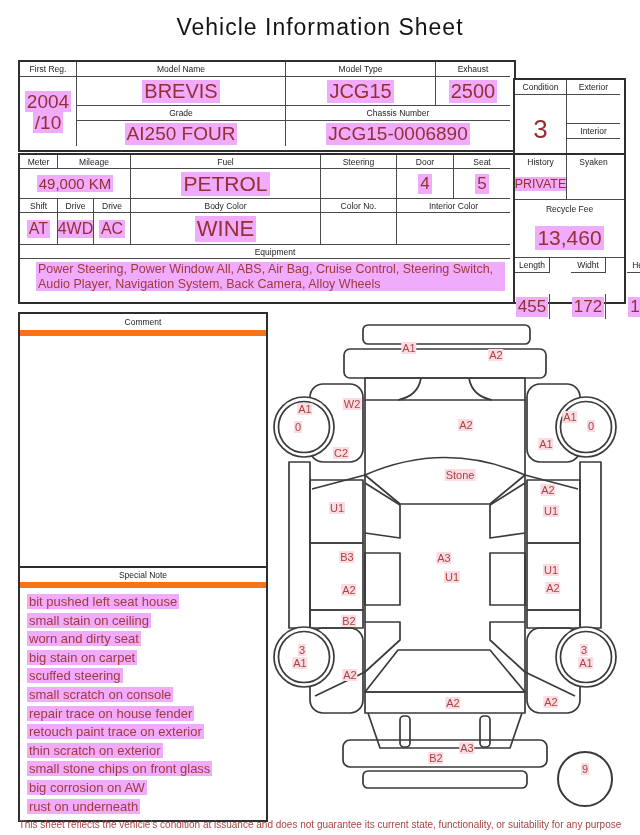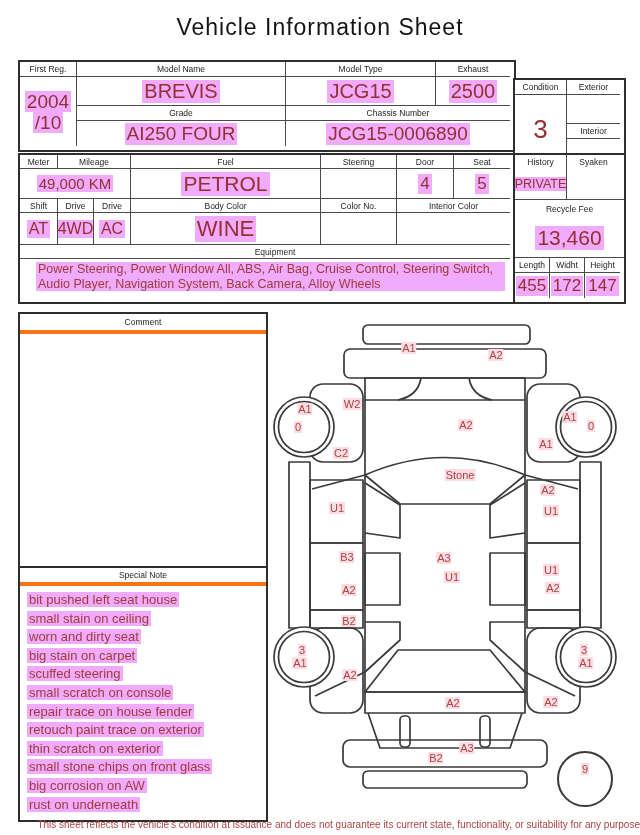--- a/index.html
+++ b/index.html
@@ -19,30 +19,30 @@
   .v21{font-size:21px}.v17{font-size:17px}.v12{font-size:12.5px}.v16{font-size:16px}
   .v22{font-size:22px}
   .col2{display:flex;flex-direction:column;align-items:center;line-height:21px;}
   .equip{align-items:flex-start;justify-content:flex-start;text-align:left;
          padding:3px 5px;font-size:12.5px;line-height:14.5px;color:#a03a3c;margin-left:11px;}
   .stack{display:flex;flex-direction:column;}
   .sub{display:grid;}
   .subbb{border-bottom:1px solid #4a4a4a;}
   
   .box{position:absolute;border:2px solid #2e2e2e;background:#fff;}
-  .boxhead{border-bottom:4px solid #f97316;display:flex;align-items:center;
+  .boxhead{border-bottom:6px solid #f97316;display:flex;align-items:center;
            justify-content:center;font-size:8.5px;color:#1d1d1d;}
   .notes{padding:5px 0 0 7px;font-size:13px;line-height:18.6px;color:#a23a3c;}
   .note-line{white-space:nowrap;}
   
   #carsvg{position:absolute;left:265px;top:315px;width:375px;height:505px;}
   .dlayer{position:absolute;left:0;top:0;width:640px;height:835px;pointer-events:none;}
   .dlabel{position:absolute;transform:translate(-50%,-50%);font-size:11px;
           line-height:12px;color:#ab4440;background:#fbdce3;padding:0 1px;white-space:nowrap;}
-  .disclaimer{position:absolute;left:0;right:0;top:819px;text-align:right;
+  .disclaimer{position:absolute;left:0;right:0;top:819px;text-align:center;
               font-size:10px;color:#a94442;white-space:nowrap;}
 </style>
 </head>
 <body>
 
 <div id="page">
 
   <div class="title">Vehicle Information Sheet</div>
 
   <div class="blk" style="left:18px;top:60px;width:494px;height:88px;
@@ -143,21 +143,21 @@
           <span class="hl">PRIVATE</span>
         </div>
       <div class="c"></div>
     </div>
     <div class="sub subbb" style="grid-template-rows:18px 39px;height:57px;">
       <div class="c hdr">Recycle Fee</div>
       <div class="c rv v21">
           <span class="hl">13,460</span>
         </div>
     </div>
-    <div class="sub" style="grid-template-columns:35px 35px 35px;grid-template-rows:15px 25px;height:40px;">
+    <div class="sub" style="grid-template-columns:35px 35px 35px;grid-template-rows:15px 25px;height:40px;gap:21px;">
       <div class="c hdr br bb">Length</div>
       <div class="c hdr br bb">Widht</div>
       <div class="c hdr bb">Height</div>
       <div class="c rv v17 br">
           <span class="hl">455</span>
         </div>
       <div class="c rv v17 br">
           <span class="hl">172</span>
         </div>
       <div class="c rv v17">

